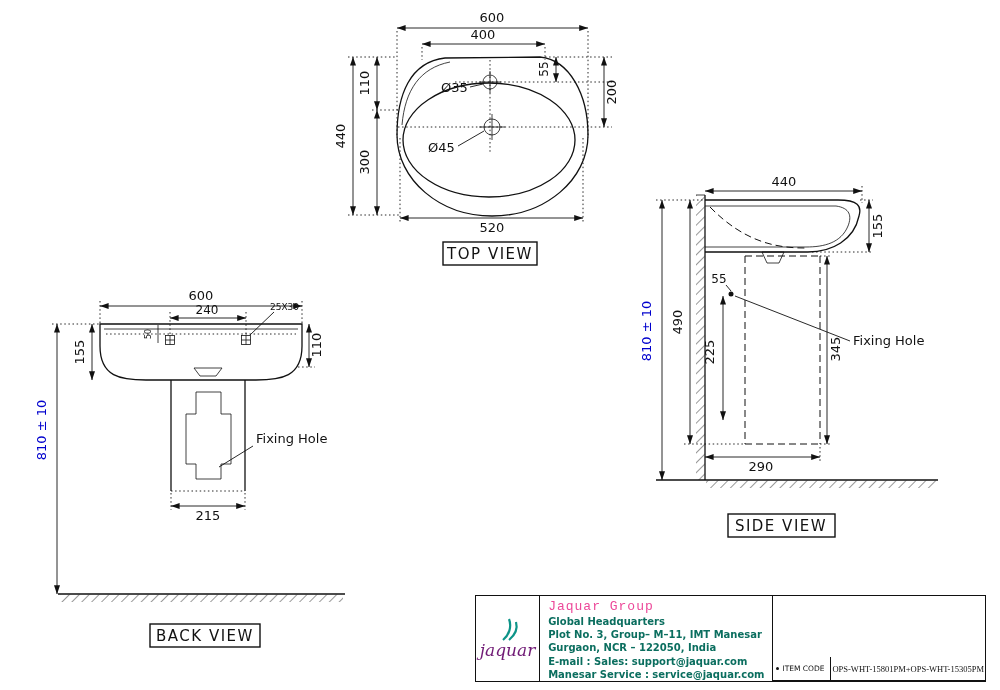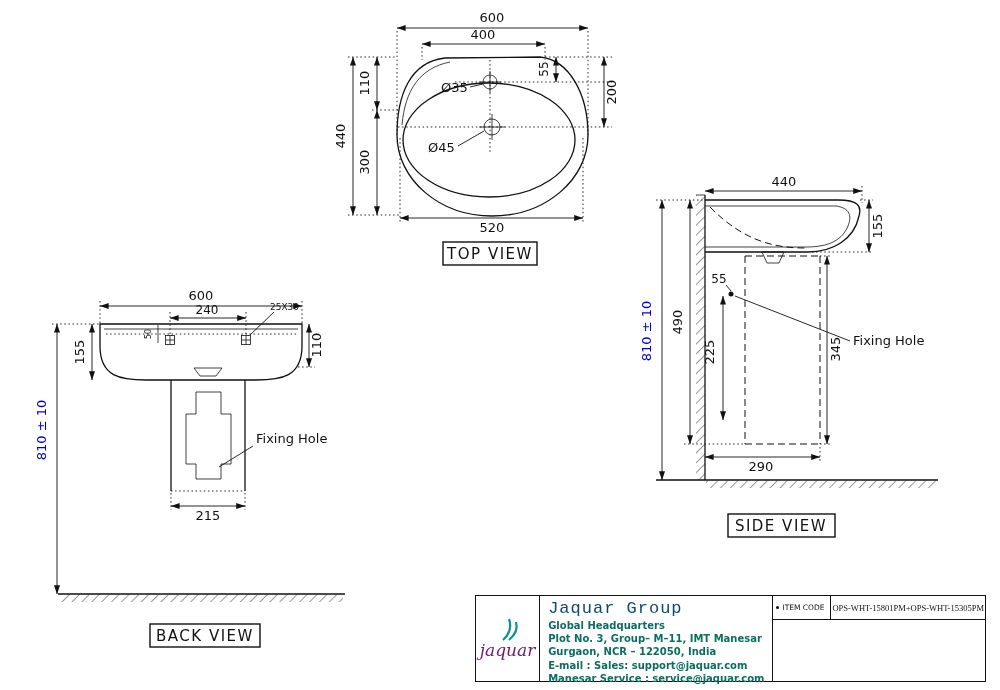--- a/index.html
+++ b/index.html
@@ -25,24 +25,24 @@
   .box  { stroke:#111; stroke-width:1.4; fill:#fff; }
 
   
   .titleblock { position:absolute; left:475px; top:595px; width:511px; height:87px;
                 border:1.6px solid #111; display:flex; background:#fff; }
   .tb-logo { width:72px; border-right:1.6px solid #111; display:flex; flex-direction:column;
              align-items:center; justify-content:center; }
   .logo-text { color:#701a75; font-style:italic; font-weight:normal; font-size:17px;
                font-family:"DejaVu Serif", serif; line-height:1; }
   .tb-mid { flex:1; border-right:1.6px solid #111; padding:3px 8px 2px; }
-  .tb-company { font-family:"Liberation Mono","DejaVu Sans Mono",monospace; font-size:17px;
-                letter-spacing:1px; color:#0c4a6e; margin-bottom:1px; white-space:nowrap; }
+  .tb-company { font-family:"Liberation Mono","DejaVu Sans Mono",monospace; font-size:13px;
+                letter-spacing:1px; color:#ec4899; margin-bottom:1px; white-space:nowrap; }
   .tb-addr { font-size:10px; font-weight:bold; color:#0b6e5f; line-height:1.32; white-space:nowrap; }
-  .tb-table { width:238px; display:flex; flex-direction:column; }
+  .tb-table { width:238px; display:flex; flex-direction:column;justify-content:flex-end; }
   .tb-row { display:flex; border-bottom:1px solid #111; height:24px; }
   .tb-cell-label { width:58px; border-right:1px solid #111; display:flex; align-items:center;
                    gap:3px; padding-left:3px; font-size:7.5px; color:#111; white-space:nowrap; }
   .tb-cell-value { flex:1; display:flex; align-items:center; justify-content:center;
                    font-size:8.5px; color:#111; text-align:center; white-space:nowrap;font-family:Liberation Serif, serif; }
   .tb-note { flex:1; display:flex; align-items:center; justify-content:center;
              font-size:8px; font-weight:bold; color:#111; white-space:nowrap; }
   .bullet { width:3px; height:3px; background:#111; border-radius:50%; flex:0 0 auto; }
 </style>
 </head>

